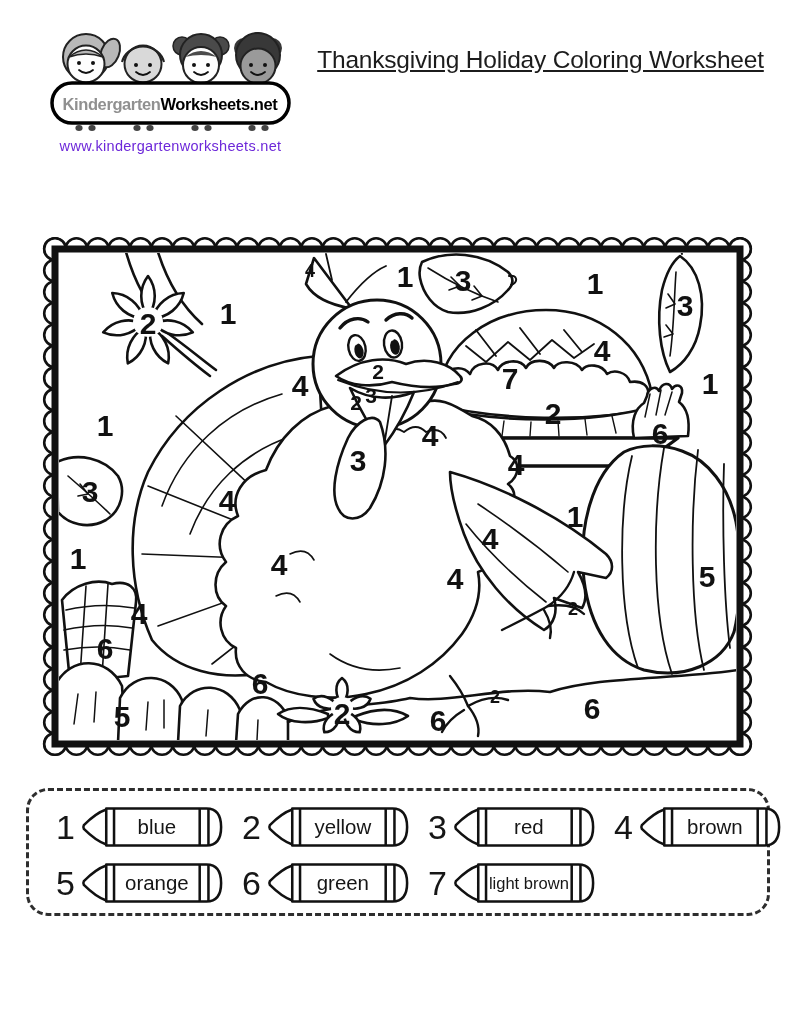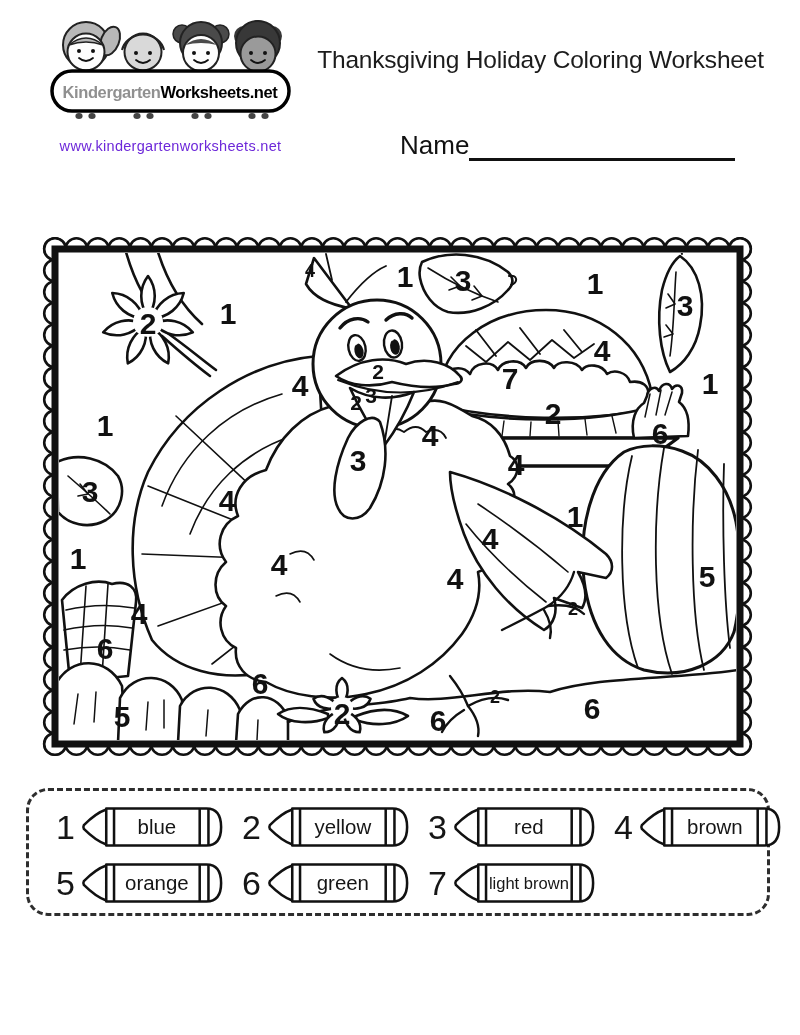--- a/index.html
+++ b/index.html
@@ -1,23 +1,23 @@
 <!DOCTYPE html>
 <html><head>
 <meta charset="utf-8">
 <style>
   html,body{margin:0;padding:0;background:#fff;}
   .page{position:relative;width:800px;height:1035px;background:#fff;overflow:hidden;
         font-family:"Liberation Sans",sans-serif;color:#111;}
   
-  .logo-wrap{position:absolute;left:48px;top:19px;width:245px;}
+  .logo-wrap{position:absolute;left:48px;top:31px;width:245px;}
   .logo-url{position:absolute;left:48px;top:138px;width:245px;text-align:center;
             font-size:14.5px;color:#6d28d9;letter-spacing:.3px;}
   .page-title{position:absolute;left:288px;top:46px;width:505px;text-align:center;
-              font-size:24.5px;color:#1c1c1c;letter-spacing:-0.2px;}
+              font-size:24.5px;color:#1c1c1c;letter-spacing:-0.2px;text-decoration:underline;}
   .name-row{position:absolute;left:400px;top:130px;font-size:26px;color:#111;}
   .name-line{display:inline-block;width:266px;border-bottom:3px solid #111;height:24px;
              vertical-align:bottom;}
   
   .art{position:absolute;left:30px;top:224px;width:735px;height:535px;}
   .art svg{display:block;}
   
   .key-box{position:absolute;left:26px;top:788px;width:744px;height:128px;
            border:3px dashed #2e2e2e;border-radius:22px;box-sizing:border-box;
            padding:10px 12px 6px 12px;}
@@ -94,23 +94,20 @@
           <ellipse cx="160" cy="97" rx="3.6" ry="3"></ellipse>
         <ellipse cx="204" cy="97" rx="3.6" ry="3"></ellipse>
           <ellipse cx="217" cy="97" rx="3.6" ry="3"></ellipse>
       </g>
     </svg>
   </div>
   <div class="logo-url">www.kindergartenworksheets.net</div>
 
   <div class="page-title">Thanksgiving Holiday Coloring Worksheet</div>
 
-  <div class="name-row">
-    <span>Name</span><span class="name-line"></span>
-  </div>
 
   <div class="art">
     <svg id="scene" viewBox="0 0 735 535" width="735" height="535">
       <defs>
           <clipPath id="boxClip">
             <rect x="29" y="29" width="677" height="487"></rect>
           </clipPath>
         </defs>
       <g id="border-layer">
           <circle cx="25" cy="25" r="10.8" fill="#fff" stroke="#111" stroke-width="2.6"></circle>

